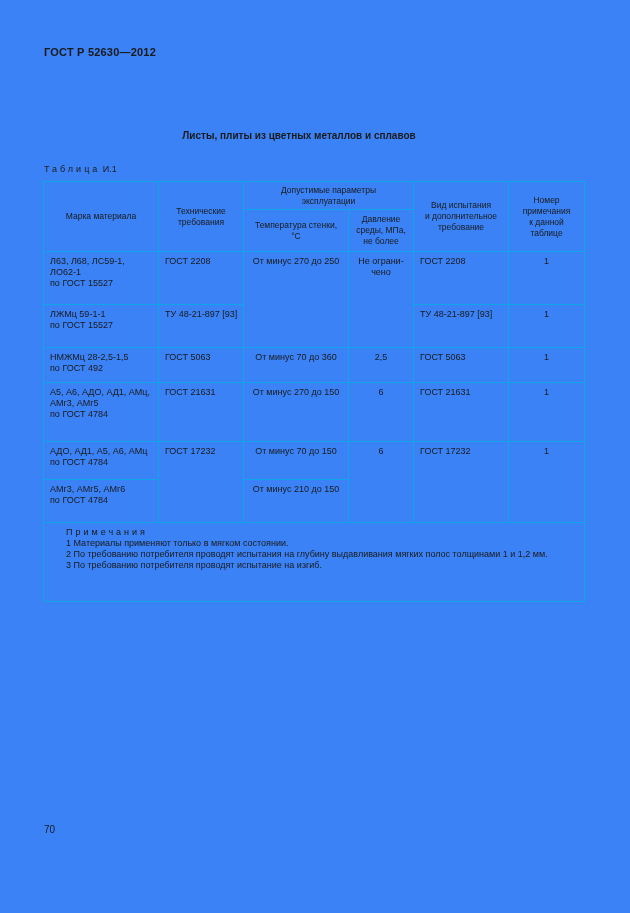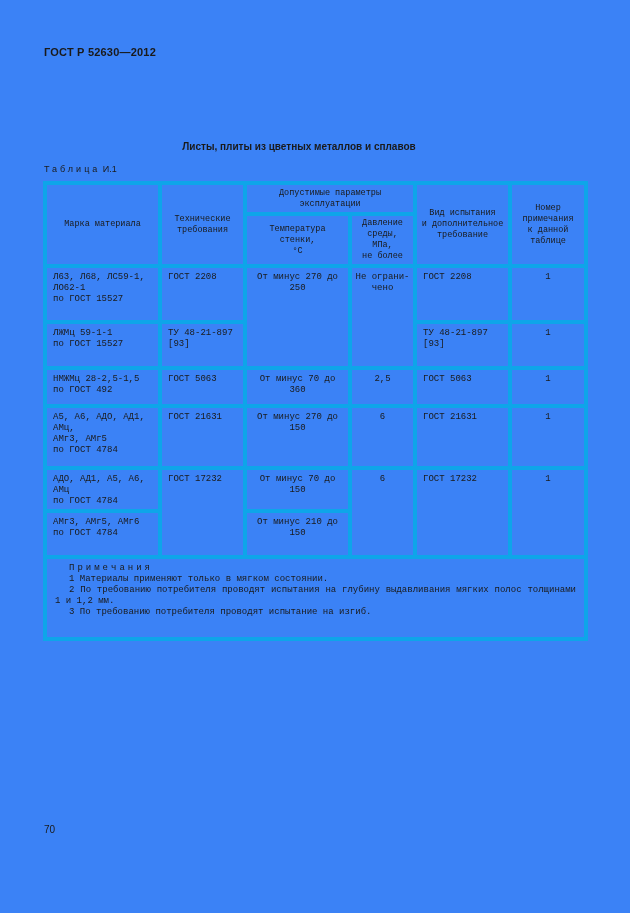--- a/index.html
+++ b/index.html
@@ -20,41 +20,40 @@
     font-weight: bold;
     letter-spacing: 0.2px;
   }
   .center-block {
     position: absolute;
     left: 29px;
     width: 540px;
     text-align: center;
   }
   .appendix { top: 77px; font-size: 9.5px; font-weight: bold; line-height: 13px; }
-  .section-title { top: 141px; font-size: 10px; font-weight: bold; }
+  .section-title { top: 130px; font-size: 10px; font-weight: bold; }
   .table-caption {
     position: absolute;
     left: 44px; top: 164px;
     font-size: 9px;
   }
   .table-caption .spaced { letter-spacing: 3px; }
   .gost-table {
     position: absolute;
     left: 43px; top: 181px;
     width: 541px;
     border-collapse: collapse;
     table-layout: fixed;
     font-size: 9px;
     line-height: 11px;
   }
   .gost-table th, .gost-table td {
-    border: 4px solid #0ea5e9;
+    border: 1px solid #0ea5e9;
     white-space: pre-line;
     overflow: hidden;
-    font-family: Liberation Mono, monospace;
   }
   .gost-table th {
     font-weight: normal;
     text-align: center;
     vertical-align: middle;
     padding: 2px 3px;
     font-size: 8.5px;
     line-height: 11px;
   }
   .gost-table td {

